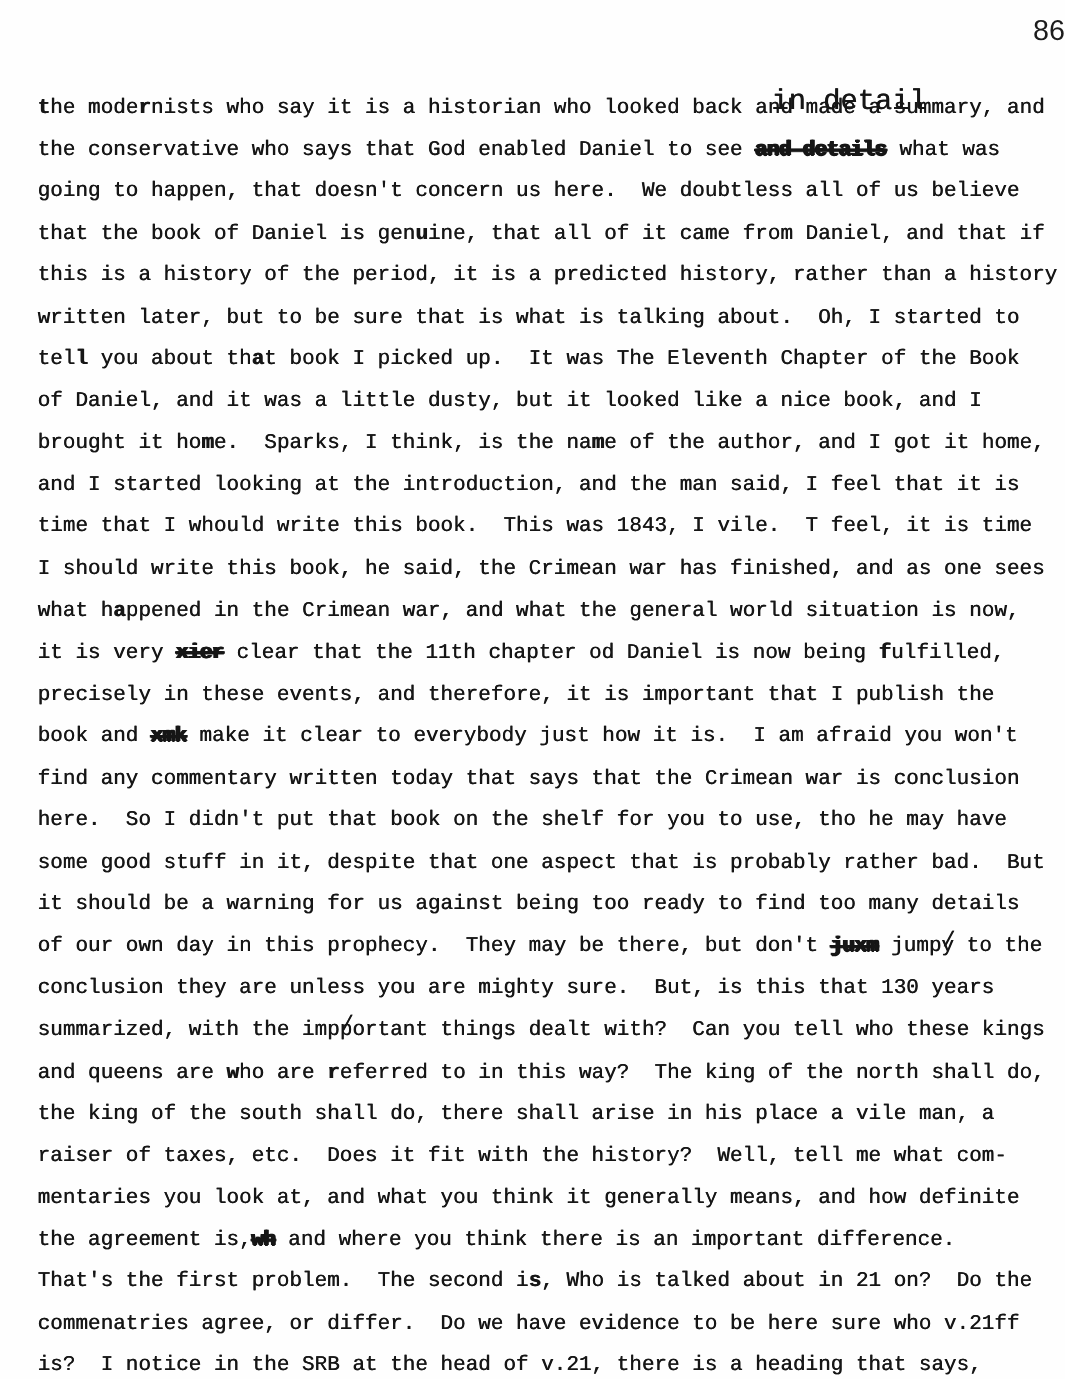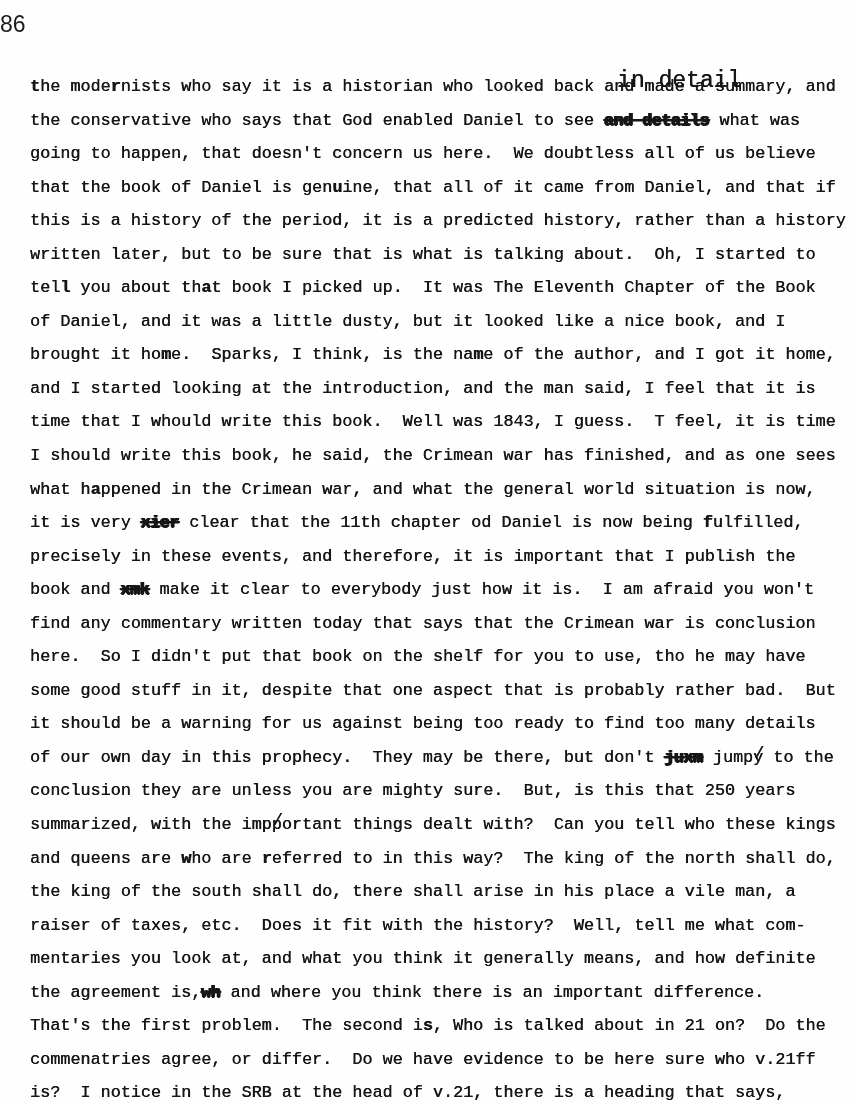--- a/index.html
+++ b/index.html
@@ -14,21 +14,21 @@
     background: #fefefe;
     overflow: hidden;
     font-family: "Liberation Mono", "DejaVu Sans Mono", monospace;
     color: #161616;
   }
   .page-number {
     position: absolute;
     top: 11px;
     left: 0;
     width: 100%;
-    text-align: left;
+    text-align: right;
     font-family: "Liberation Sans", "DejaVu Sans", sans-serif;
     font-size: 23px;
     color: #1c1c1c;
   }
   .body-text {
     position: absolute;
     top: 46px;
     left: 30px;
     width: 822px;
     margin-top: 24px;
@@ -87,32 +87,32 @@
       <div class="line"><span class="seg-bold">t</span>he mode<span class="seg-bold">r</span>nists who say it is a historian who looked back and made a summary, and</div>
       <div class="line">the conservative who says that God enabled Daniel to see <span class="seg-xout">and details</span> what was</div>
       <div class="line">going to happen, that doesn't concern us here.  We doubtless all of us believe</div>
       <div class="line">that the book of Daniel is gen<span class="seg-bold">u</span>ine, that all of it came from Daniel, and that if</div>
       <div class="line">this is a history of the period, it is a predicted history, rather than a history</div>
       <div class="line">written later, but to be sure that is what is talking about.  Oh, I started to</div>
       <div class="line">tel<span class="seg-bold">l</span> you about th<span class="seg-bold">a</span>t book I picked up.  It was The Eleventh Chapter of the Book</div>
       <div class="line">of Daniel, and it was a little dusty, but it looked like a nice book, and I</div>
       <div class="line">brought it ho<span class="seg-bold">m</span>e.  Sparks, I think, is the na<span class="seg-bold">m</span>e of the author, and I got it home,</div>
       <div class="line">and I started looking at the introduction, and the man said, I feel that it is</div>
-      <div class="line">time that I whould write this book.  Well was 1843, I guess.  T feel, it is time</div>
+      <div class="line">time that I whould write this book.  This was 1843, I vile.  T feel, it is time</div>
       <div class="line">I should write this book, he said, the Crimean war has finished, and as one sees</div>
       <div class="line">what h<span class="seg-bold">a</span>ppened in the Crimean war, and what the general world situation is now,</div>
       <div class="line">it is very <span class="seg-xout">xier</span> clear that the 11th chapter od Daniel is now being <span class="seg-bold">f</span>ulfilled,</div>
       <div class="line">precisely in these events, and therefore, it is important that I publish the</div>
       <div class="line">book and <span class="seg-xout">xmk</span> make it clear to everybody just how it is.  I am afraid you won't</div>
       <div class="line">find any commentary written today that says that the Crimean war is conclusion</div>
       <div class="line">here.  So I didn't put that book on the shelf for you to use, tho he may have</div>
       <div class="line">some good stuff in it, despite that one aspect that is probably rather bad.  But</div>
       <div class="line">it should be a warning for us against being too ready to find too many details</div>
       <div class="line">of our own day in this prophecy.  They may be there, but don't <span class="seg-xout">juxm</span> jump<span class="seg-slash">y</span> to the</div>
-      <div class="line">conclusion they are unless you are mighty sure.  But, is this that 250 years</div>
+      <div class="line">conclusion they are unless you are mighty sure.  But, is this that 130 years</div>
       <div class="line">summarized, with the imp<span class="seg-slash">p</span>ortant things dealt with?  Can you tell who these kings</div>
       <div class="line">and queens are <span class="seg-bold">w</span>ho are <span class="seg-bold">r</span>eferred to in this way?  The king of the north shall do,</div>
       <div class="line">the king of the south shall do, there shall arise in his place a vile man, a</div>
       <div class="line">raiser of taxes, etc.  Does it fit with the history?  Well, tell me what com-</div>
       <div class="line">mentaries you look at, and what you think it generally means, and how definite</div>
       <div class="line">the agreement is,<span class="seg-xout">wh</span> and where you think there is an important difference.</div>
       <div class="line">That's the first problem.  The second i<span class="seg-bold">s</span>, Who is talked about in 21 on?  Do the</div>
       <div class="line">commenatries agree, or differ.  Do we have evidence to be here sure who v.21ff</div>
       <div class="line">is?  I notice in the SRB at the head of v.21, there is a heading that says,</div>
     </div>

